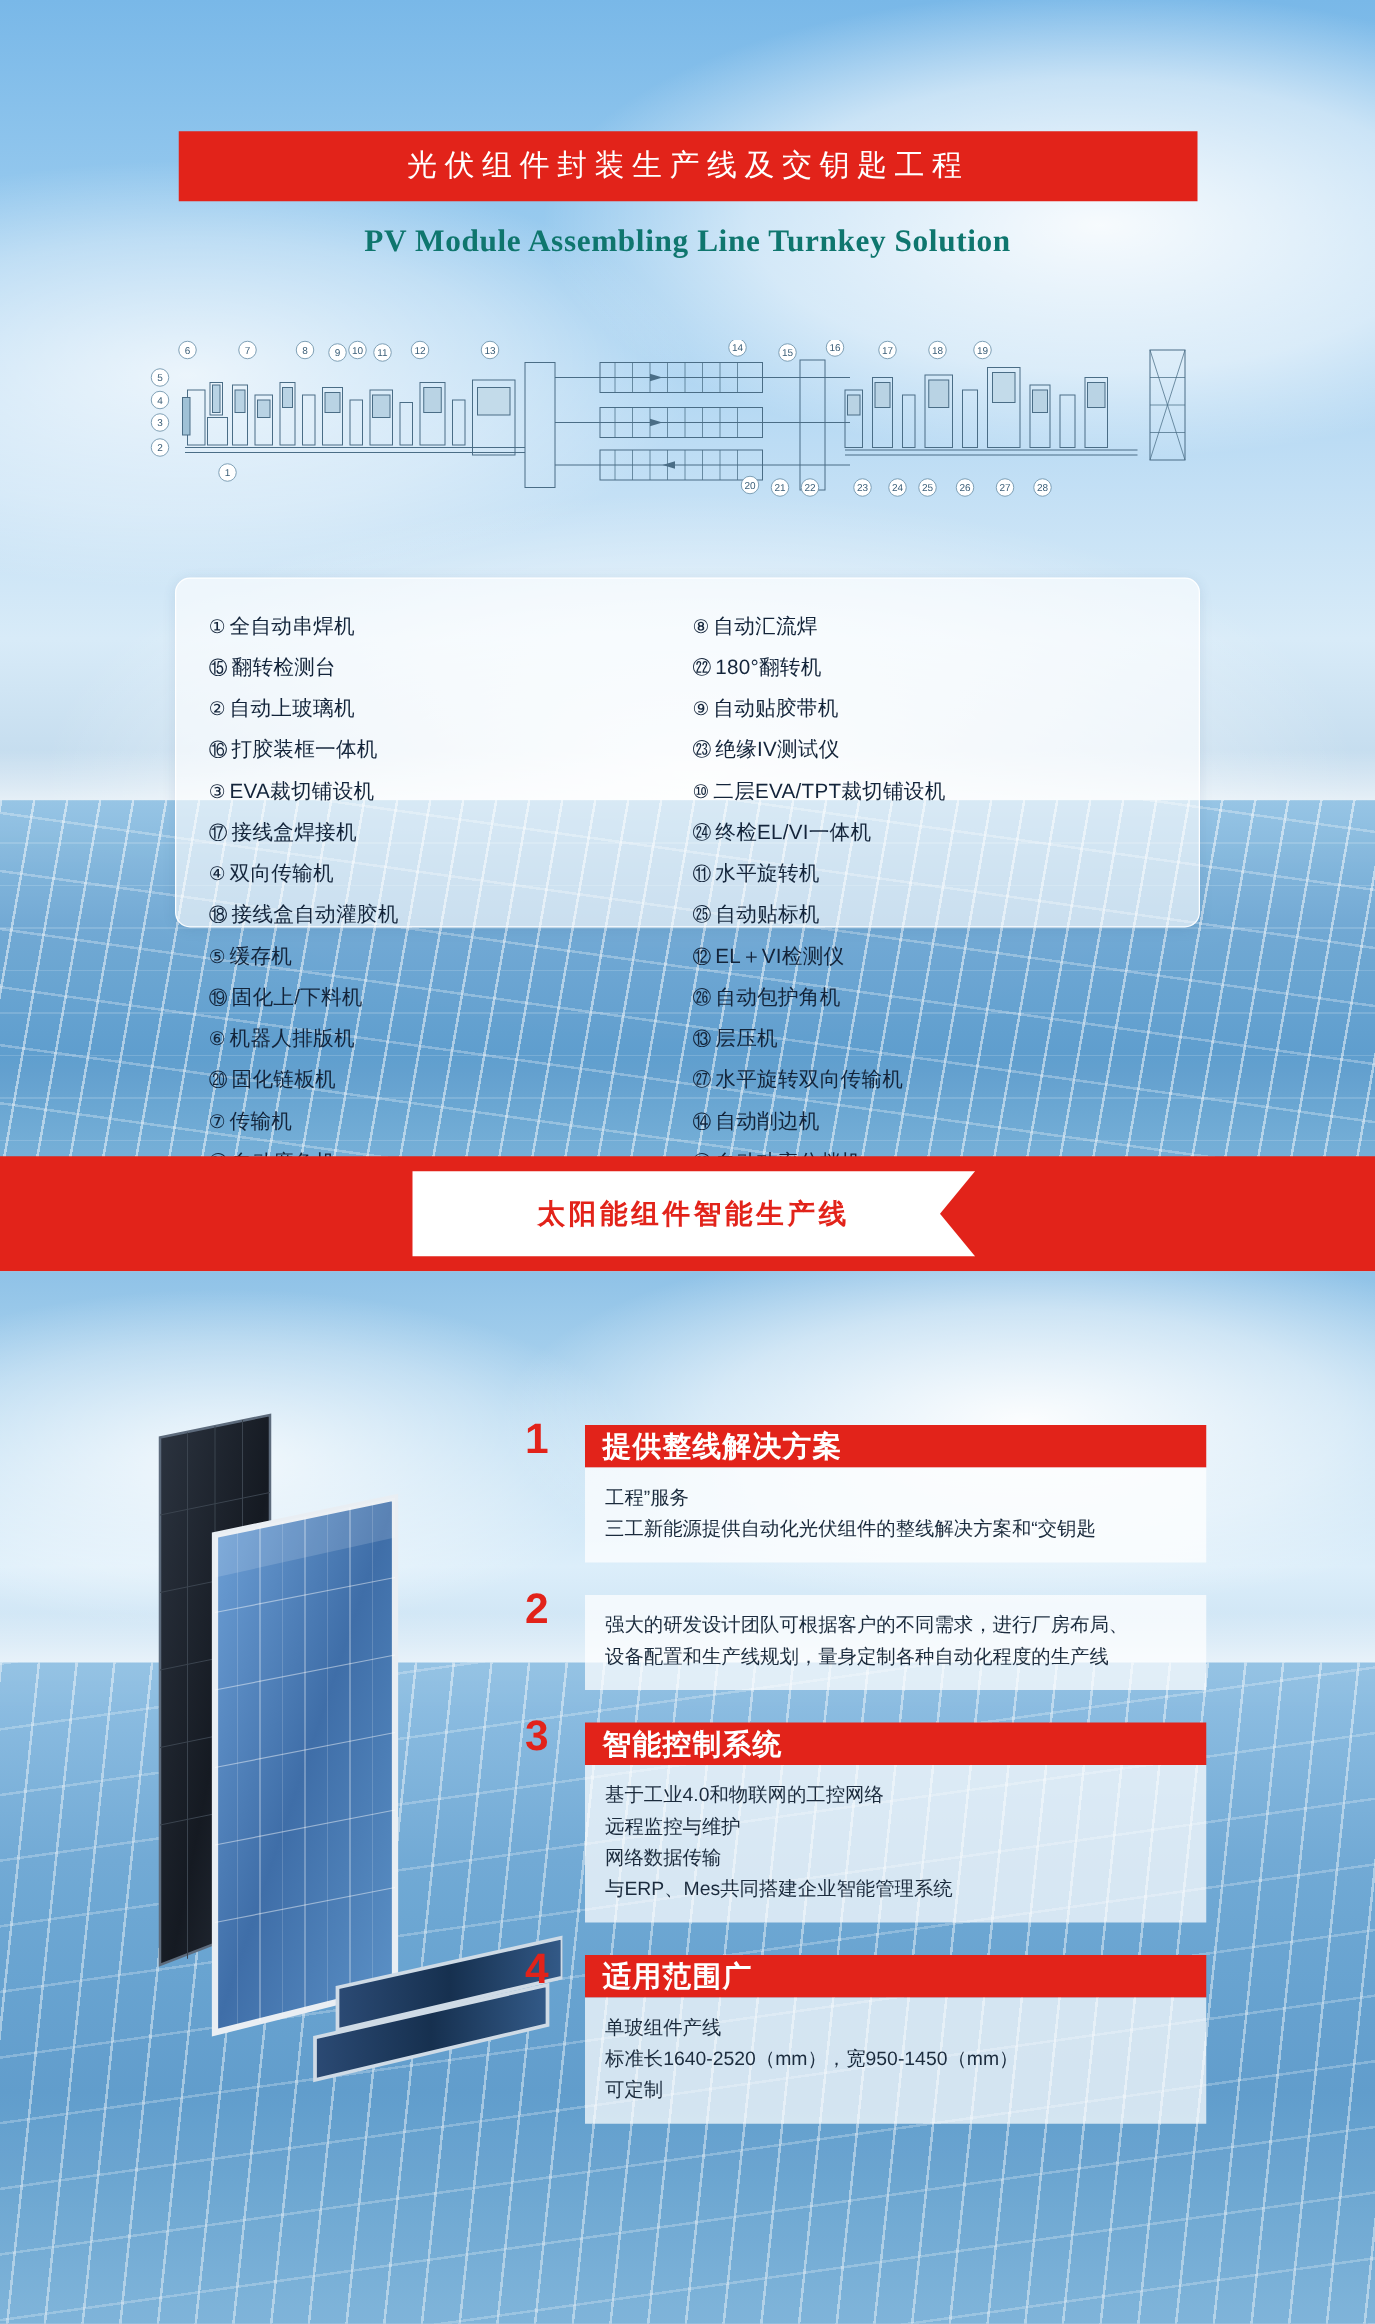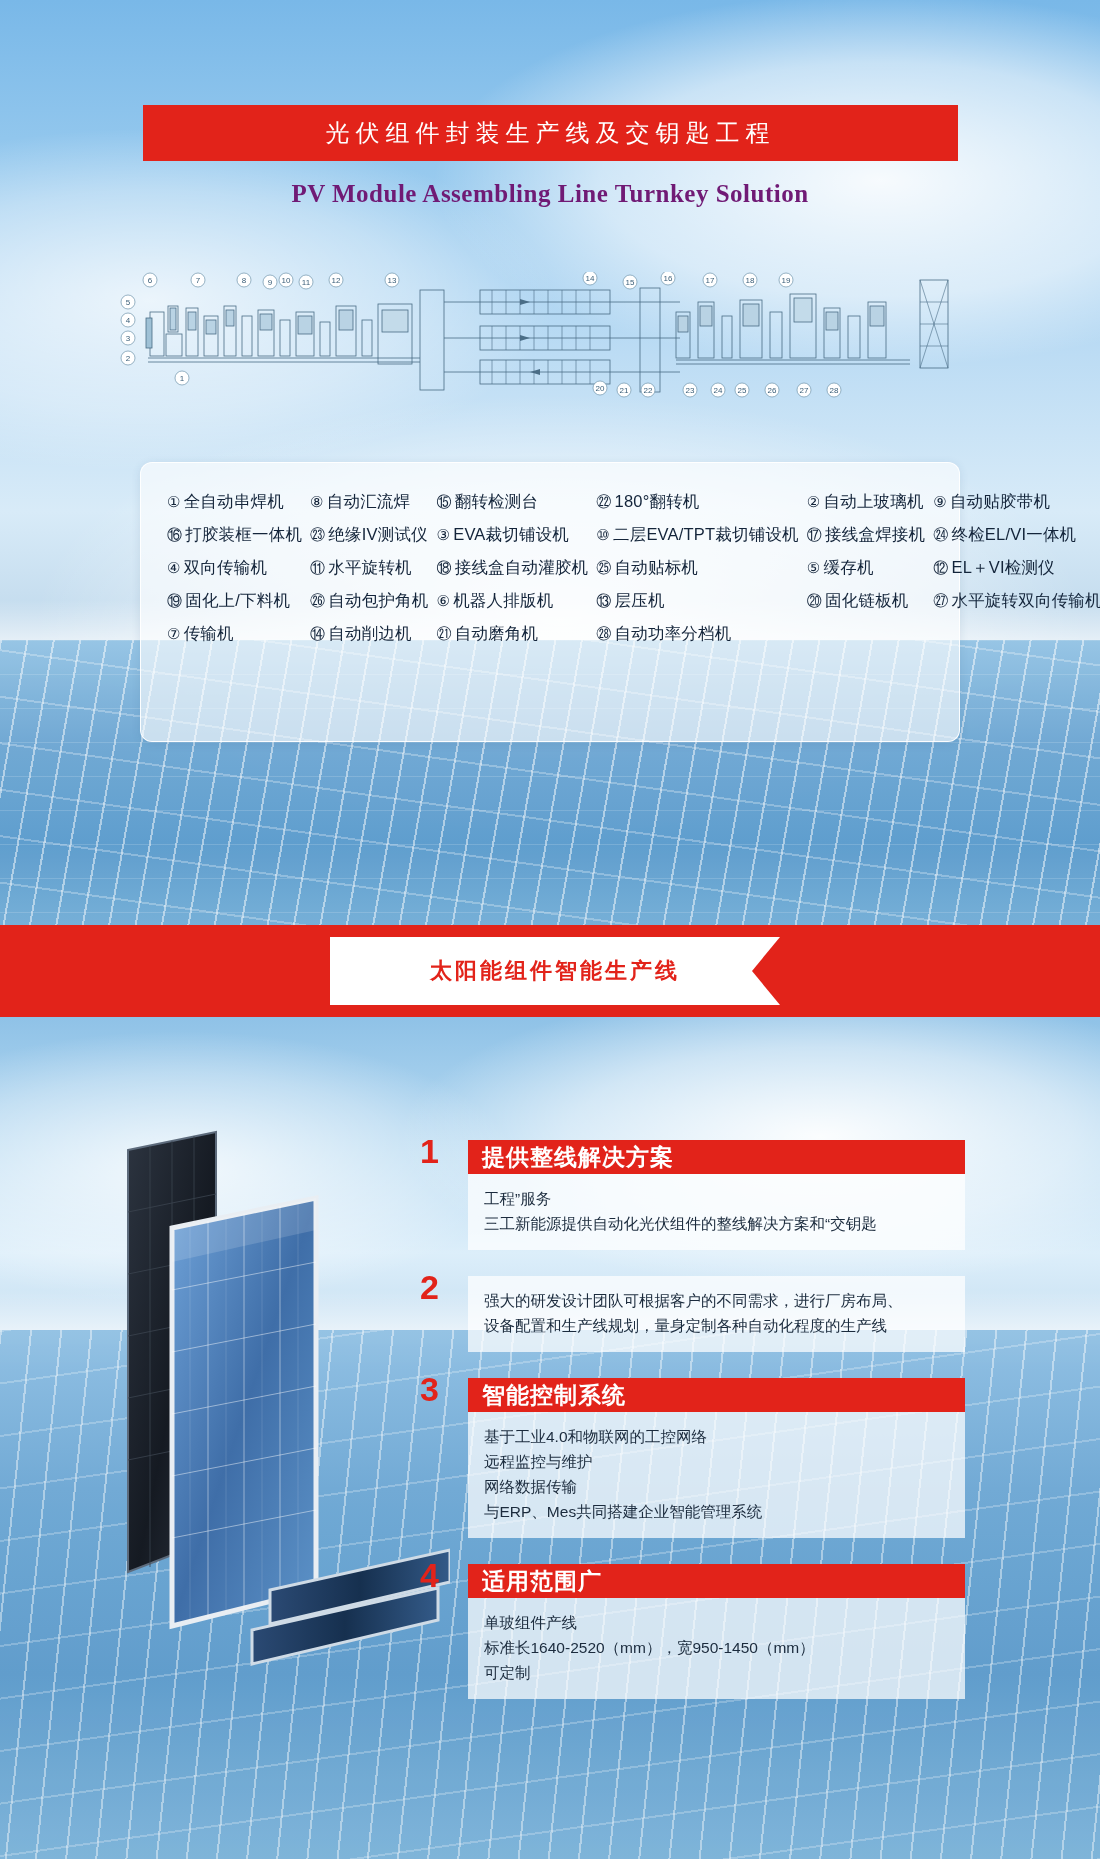--- a/index.html
+++ b/index.html
@@ -45,39 +45,39 @@
     position:absolute; left:143px; top:105px; width:815px; height:56px;
     background:#e2231a;
     display:flex; align-items:center; justify-content:center;
   }
   .title-band .t{
     color:#ffffff; font-size:24px; font-weight:normal; letter-spacing:6px;
     white-space:nowrap; line-height:1;
   }
   .subtitle{
     position:absolute; left:0; top:180px; width:1100px; text-align:center;
-    color:#701a75; font-family:"Liberation Serif", serif;
+    color:#0f766e; font-family:"Liberation Serif", serif;
     font-size:25px; font-weight:bold; letter-spacing:0.5px;
   }
 
   
   .diagram{
     position:absolute; left:120px; top:272px; width:860px; height:130px;
   }
   .diagram svg{ display:block; width:860px; height:130px; }
 
   
   .legend{
     position:absolute; left:140px; top:462px; width:820px; height:280px;
     background:rgba(255,255,255,0.62);
     border:1px solid rgba(255,255,255,0.95);
     border-radius:12px;
     box-shadow:0 2px 10px rgba(40,80,120,0.12);
     padding:22px 26px 18px 26px;
-    display:grid; grid-template-columns: 1fr 1fr 1fr 1fr 1fr 1fr;
+    display:grid; grid-template-columns: 1fr 1fr;
     column-gap:8px; row-gap:0px;
     align-content:start;
   }
   .legend .cell{
     font-size:16.5px; color:#13243a; line-height:32px; white-space:nowrap;
     letter-spacing:0.2px;
   }
   .legend .num{ margin-right:3px; font-size:15px; }
 
   

